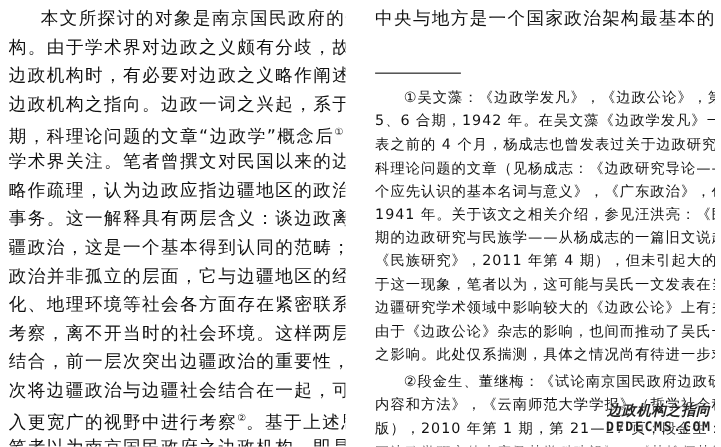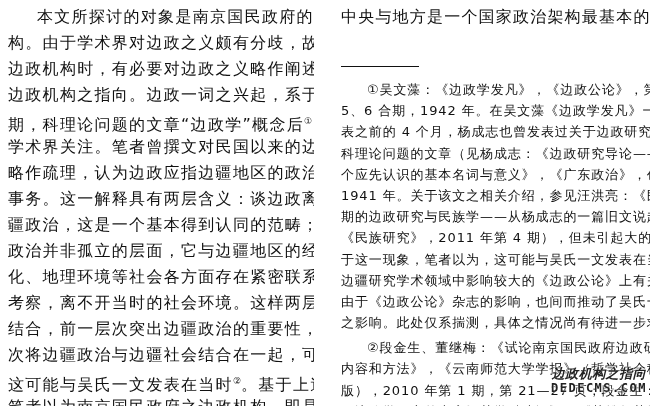--- a/index.html
+++ b/index.html
@@ -51,21 +51,21 @@
     <div class="line"><span>期，科理论问题的文章“边政学”概念后</span><sup class="note">①</sup><span>，广受</span></div>
     <div class="line">学术界关注。笔者曾撰文对民国以来的边政之义</div>
     <div class="line">略作疏理，认为边政应指边疆地区的政治与社会</div>
     <div class="line">事务。这一解释具有两层含义：谈边政离不开边</div>
     <div class="line">疆政治，这是一个基本得到认同的范畴；但边疆</div>
     <div class="line">政治并非孤立的层面，它与边疆地区的经济、文</div>
     <div class="line">化、地理环境等社会各方面存在紧密联系，对其</div>
     <div class="line">考察，离不开当时的社会环境。这样两层含义的</div>
     <div class="line">结合，前一层次突出边疆政治的重要性，后一层</div>
     <div class="line">次将边疆政治与边疆社会结合在一起，可将其纳</div>
-    <div class="line"><span>这可能与吴氏一文发表在当时</span><sup class="note">②</sup><span>。基于上述思考，</span></div>
+    <div class="line"><span>入更宽广的视野中进行考察</span><sup class="note">②</sup><span>。基于上述思考，</span></div>
     <div class="line">笔者以为南京国民政府之边政机构，即是专门处</div>
 
   </div>
 
   <div class="col-right">
     <div class="main-line">中央与地方是一个国家政治架构最基本的两端，</div>
   </div>
 
   <div class="fn-rule"></div>
 

